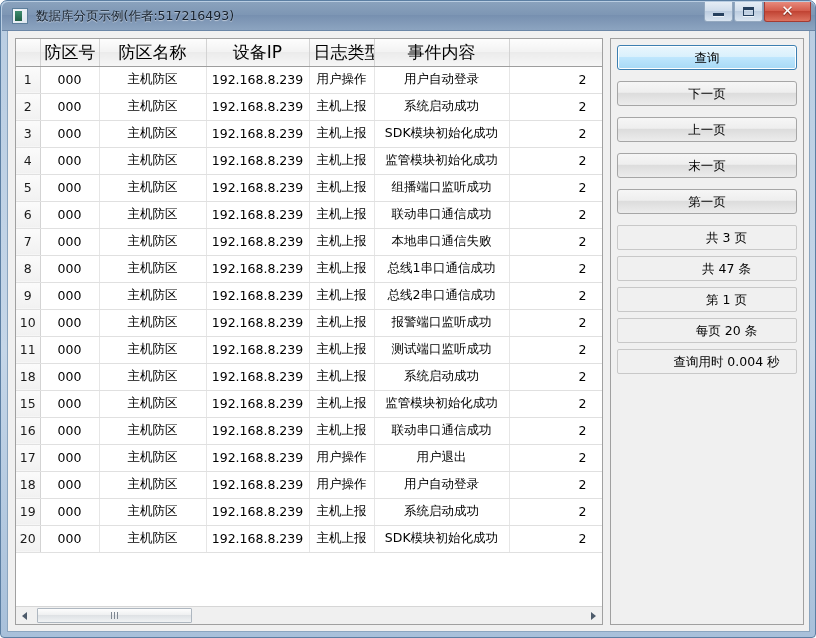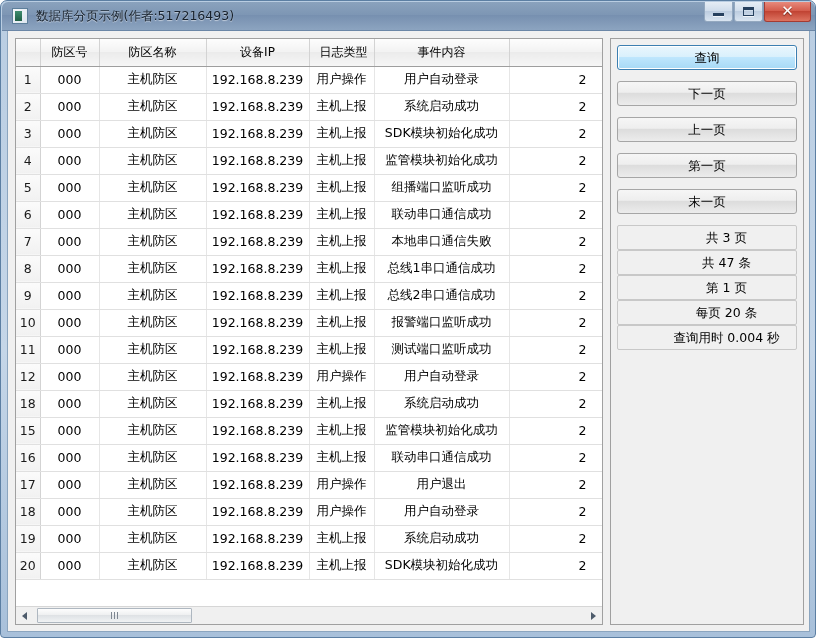--- a/index.html
+++ b/index.html
@@ -143,27 +143,27 @@
   table.grid col.c-rowhdr { width: 24px; }
   table.grid col.c-zone   { width: 59px; }
   table.grid col.c-name   { width: 107px; }
   table.grid col.c-ip     { width: 103px; }
   table.grid col.c-type   { width: 65px; }
   table.grid col.c-event  { width: 135px; }
   table.grid col.c-time   { width: 147px; }
 
   table.grid thead th {
     height: 27px;
-    padding: 0 10px;
+    padding: 0 4px;
     box-sizing: border-box;
     background: linear-gradient(to bottom, #fdfdfd 0%, #f2f2f2 48%, #ebebeb 50%, #f6f6f6 100%);
     border-right: 1px solid #d3d3d3;
     border-bottom: 1px solid #9e9e9e;
     font-weight: normal;
-    font-size: 12px;
+    font-size: 17px;
     color: #000;
     text-align: center;
     white-space: nowrap;
     overflow: hidden;
   }
   table.grid thead th.rowhdr-th {
     border-right: 1px solid #d3d3d3;
   }
   table.grid tbody td {
     height: 27px;
@@ -273,21 +273,21 @@
   }
   .side-btn.primary {
     border: 1px solid #3c7fb1;
     background: linear-gradient(to bottom, #eaf6fd 0%, #d9f0fc 46%, #bee6fd 50%, #a7d9f5 100%);
     box-shadow: inset 0 0 0 1px #ffffff;
   }
   .side-info {
     display: block;
     width: 100%;
     height: 25px;
-    margin-bottom: 0;
+    margin-bottom: 6px;
     box-sizing: border-box;
     border: 1px solid #c8c8c8;
     border-radius: 2px;
     background: #f0f0f0;
     font-size: 12.5px;
     color: #000000;
     text-align: center;
     line-height: 23px;
     white-space: nowrap;
     overflow: hidden;
@@ -435,29 +435,20 @@
               <tr>
                 <td class="rowhdr">11</td>
                 <td>000</td>
                 <td>主机防区</td>
                 <td>192.168.8.239</td>
                 <td>主机上报</td>
                 <td>测试端口监听成功</td>
                 <td class="cell-time">2</td>
               </tr>
               <tr>
-                <td class="rowhdr">12</td>
-                <td>000</td>
-                <td>主机防区</td>
-                <td>192.168.8.239</td>
-                <td>用户操作</td>
-                <td>用户自动登录</td>
-                <td class="cell-time">2</td>
-              </tr>
-              <tr>
                 <td class="rowhdr">18</td>
                 <td>000</td>
                 <td>主机防区</td>
                 <td>192.168.8.239</td>
                 <td>主机上报</td>
                 <td>系统启动成功</td>
                 <td class="cell-time">2</td>
               </tr>
               <tr>
                 <td class="rowhdr">15</td>
@@ -530,22 +521,22 @@
         <div class="scroll-arrow">
           <span class="arrow-right"></span>
         </div>
       </div>
     </div>
 
     <div id="side-panel">
       <button class="side-btn primary">查询</button>
       <button class="side-btn">下一页</button>
       <button class="side-btn">上一页</button>
+      <button class="side-btn">末一页</button>
       <button class="side-btn">第一页</button>
-      <button class="side-btn">末一页</button>
 
       <div class="side-info">共 3 页</div>
       <div class="side-info">共 47 条</div>
       <div class="side-info">第 1 页</div>
       <div class="side-info">每页 20 条</div>
       <div class="side-info">查询用时 0.004 秒</div>
     </div>
 
   </div>
 </div>

